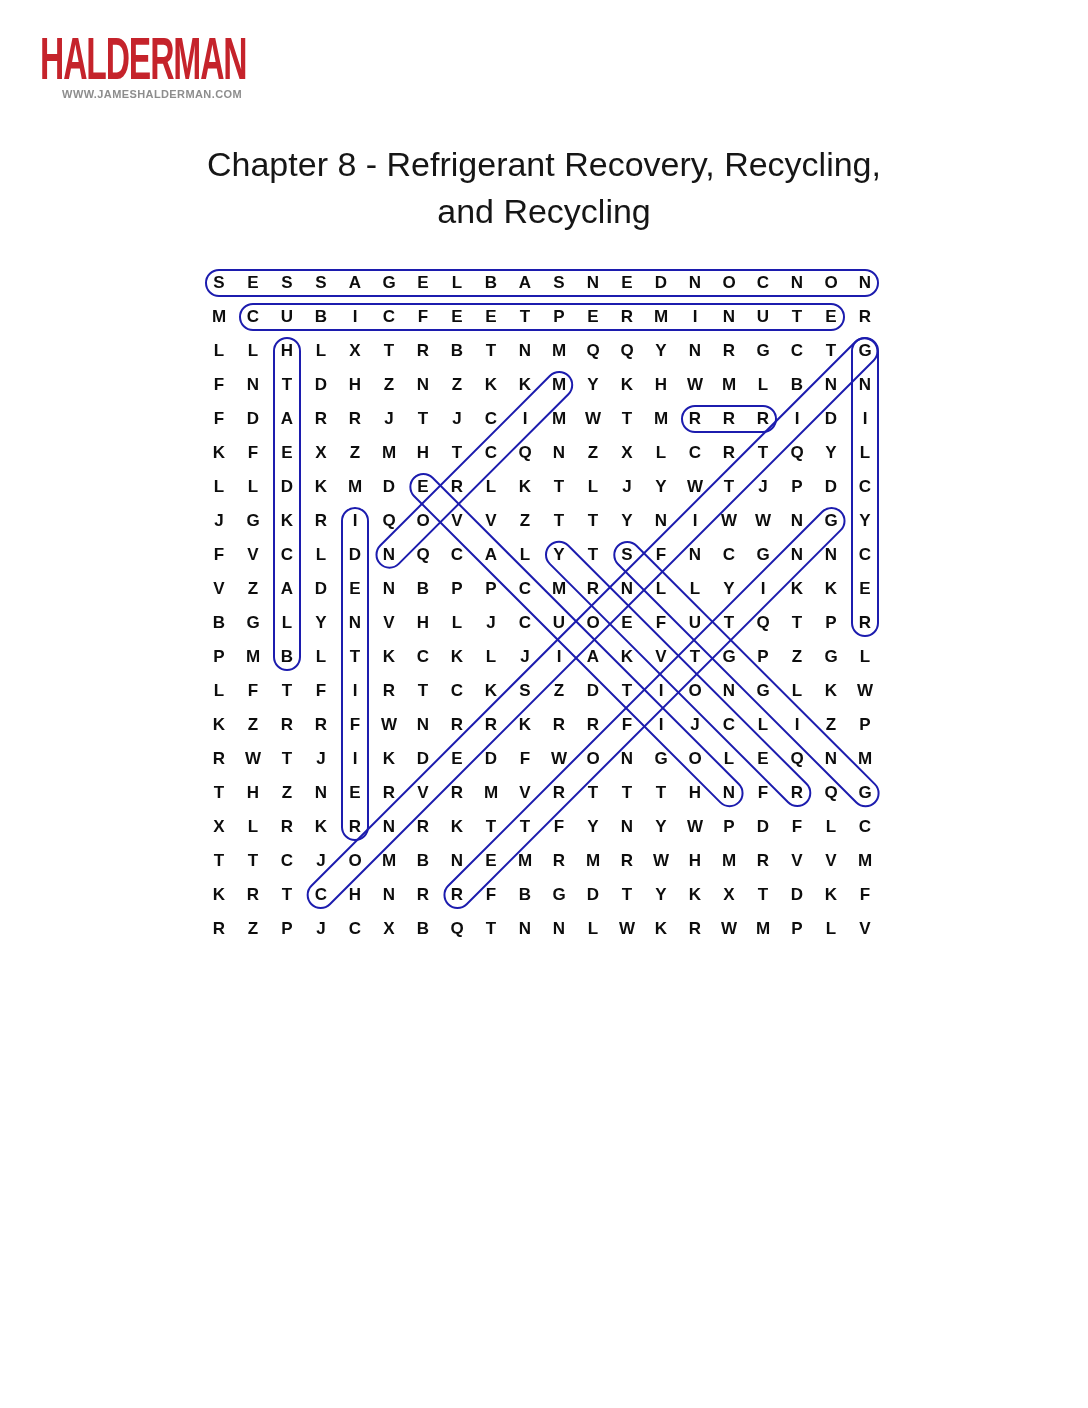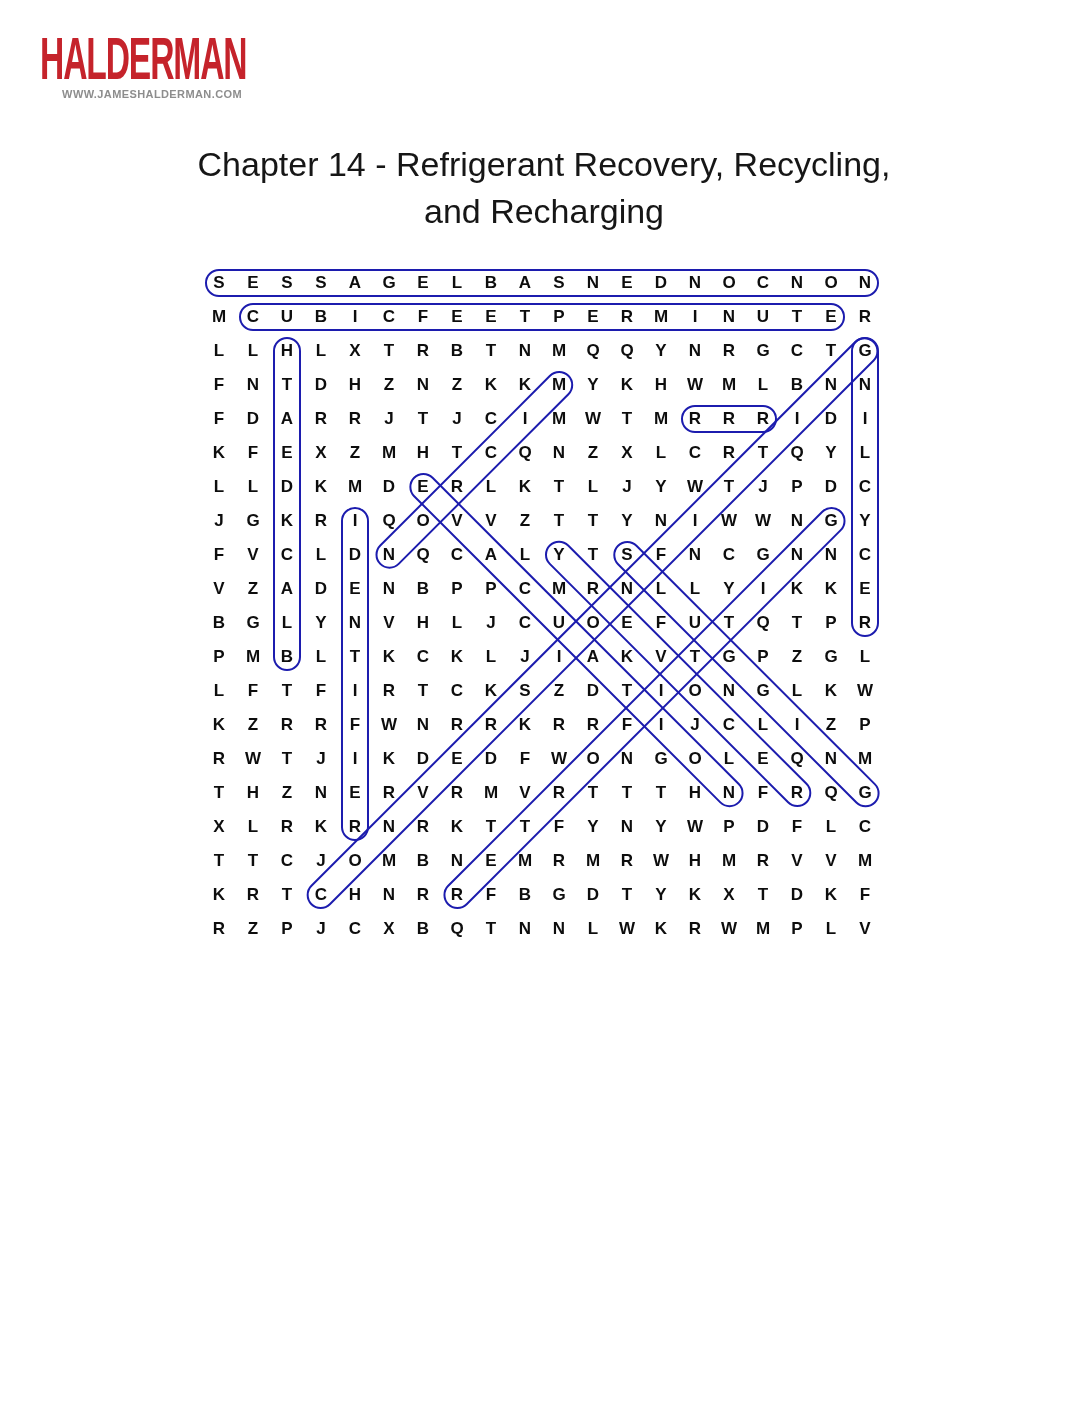--- a/index.html
+++ b/index.html
@@ -54,22 +54,22 @@
 </style>
 <title>Chapter 14 - Refrigerant Recovery, Recycling, and Recharging</title></head>
 <body>
 
 <div class="logo">
   <div class="logo-brand" style="color: rgb(197, 35, 43);">HALDERMAN</div>
   <div class="logo-site" style="color: rgb(141, 141, 141);">WWW.JAMESHALDERMAN.COM</div>
 </div>
 
 <div class="title">
-  <div>Chapter 14 - Refrigerant Recovery, Recycling,</div>
-  <div>and Recharging</div>
+  <div>Chapter 8 - Refrigerant Recovery, Recycling,</div>
+  <div>and Recycling</div>
 </div>
 
 <div id="ovals">
     <div class="oval" style="width: 674px; height: 28px; left: 205px; top: 269px; transform: rotate(3.14159rad); border-color: rgb(28, 28, 174);"></div>
     <div class="oval" style="width: 606px; height: 28px; left: 239px; top: 303px; transform: rotate(0rad); border-color: rgb(28, 28, 174);"></div>
     <div class="oval" style="width: 334px; height: 28px; left: 120px; top: 490px; transform: rotate(-1.5708rad); border-color: rgb(28, 28, 174);"></div>
     <div class="oval" style="width: 334px; height: 28px; left: 188px; top: 660px; transform: rotate(1.5708rad); border-color: rgb(28, 28, 174);"></div>
     <div class="oval" style="width: 300px; height: 28px; left: 715px; top: 473px; transform: rotate(-1.5708rad); border-color: rgb(28, 28, 174);"></div>
     <div class="oval" style="width: 96px; height: 28px; left: 681px; top: 405px; transform: rotate(0rad); border-color: rgb(28, 28, 174);"></div>
     <div class="oval" style="width: 268.416px; height: 28px; left: 339.792px; top: 456px; transform: rotate(2.35619rad); border-color: rgb(28, 28, 174);"></div>

